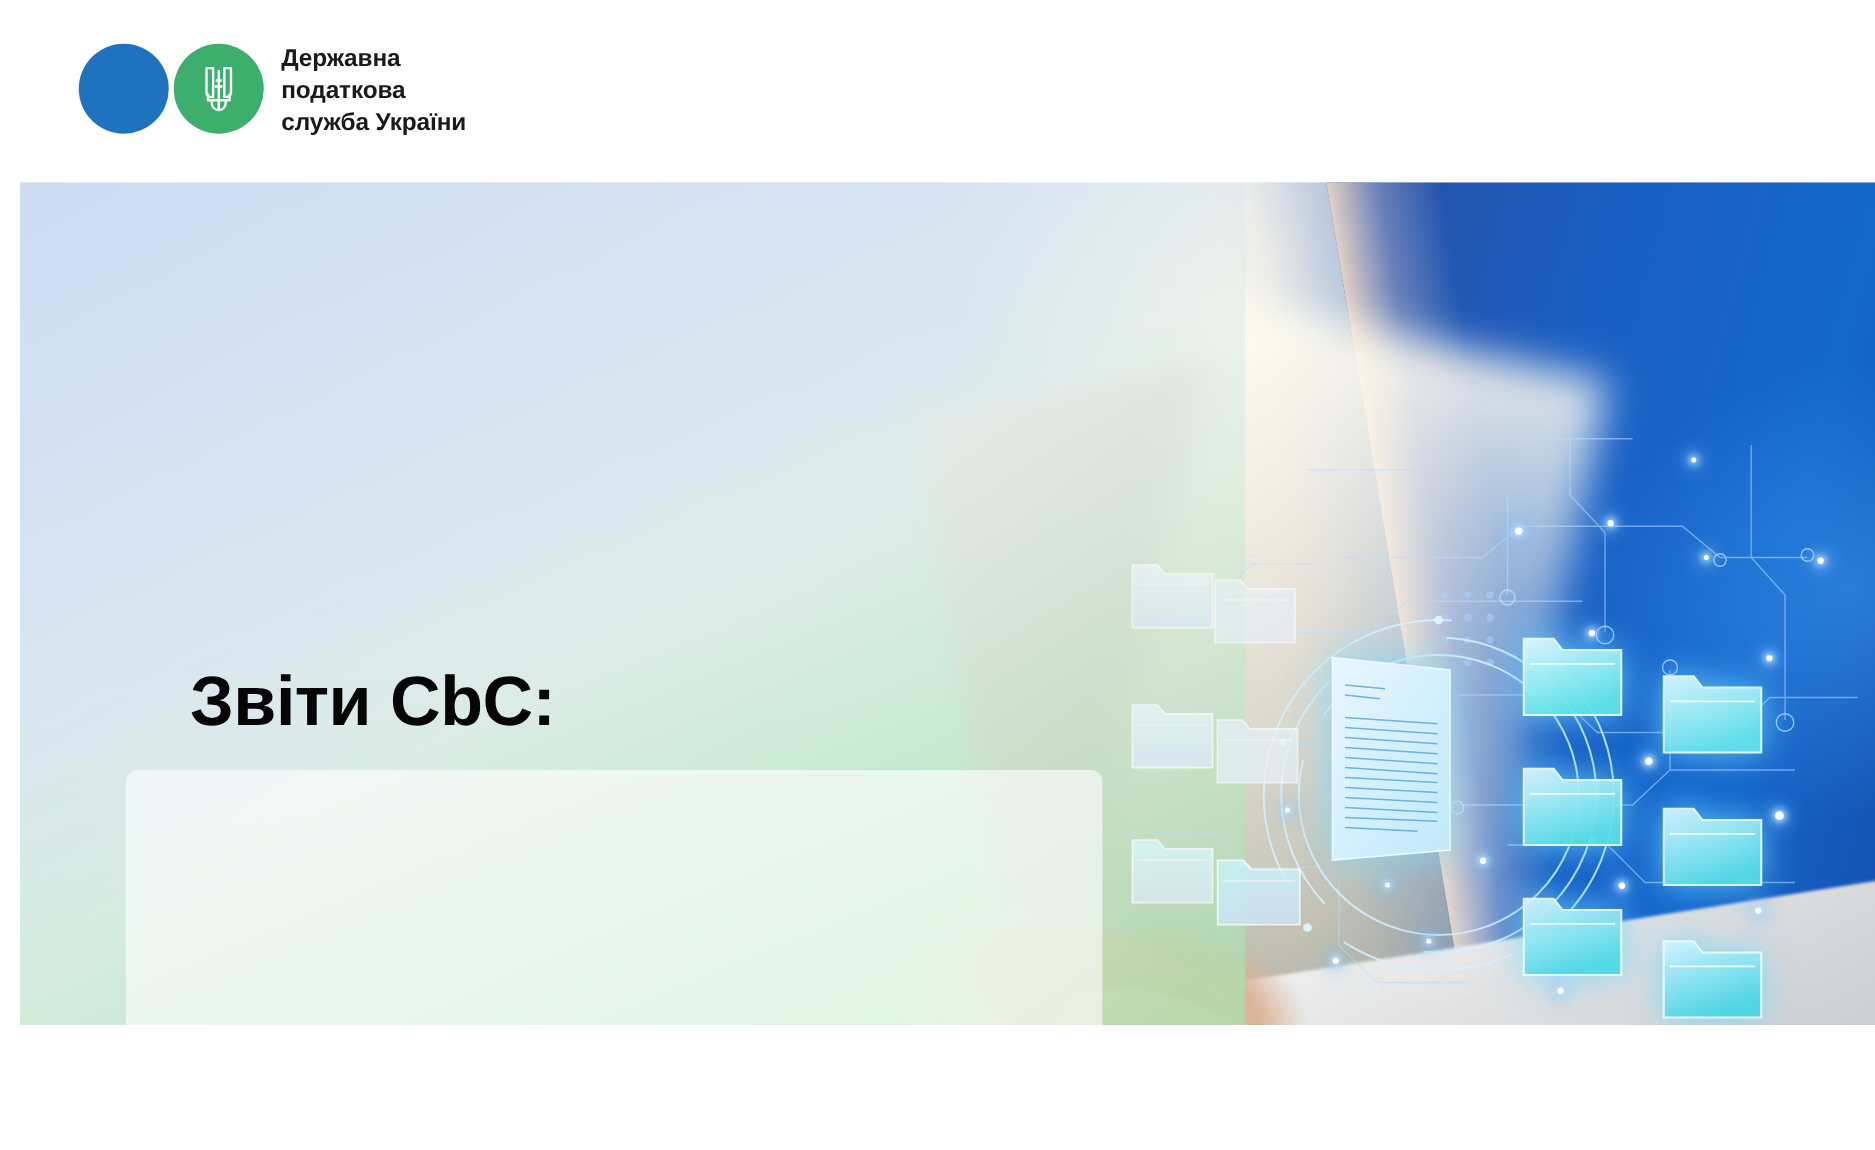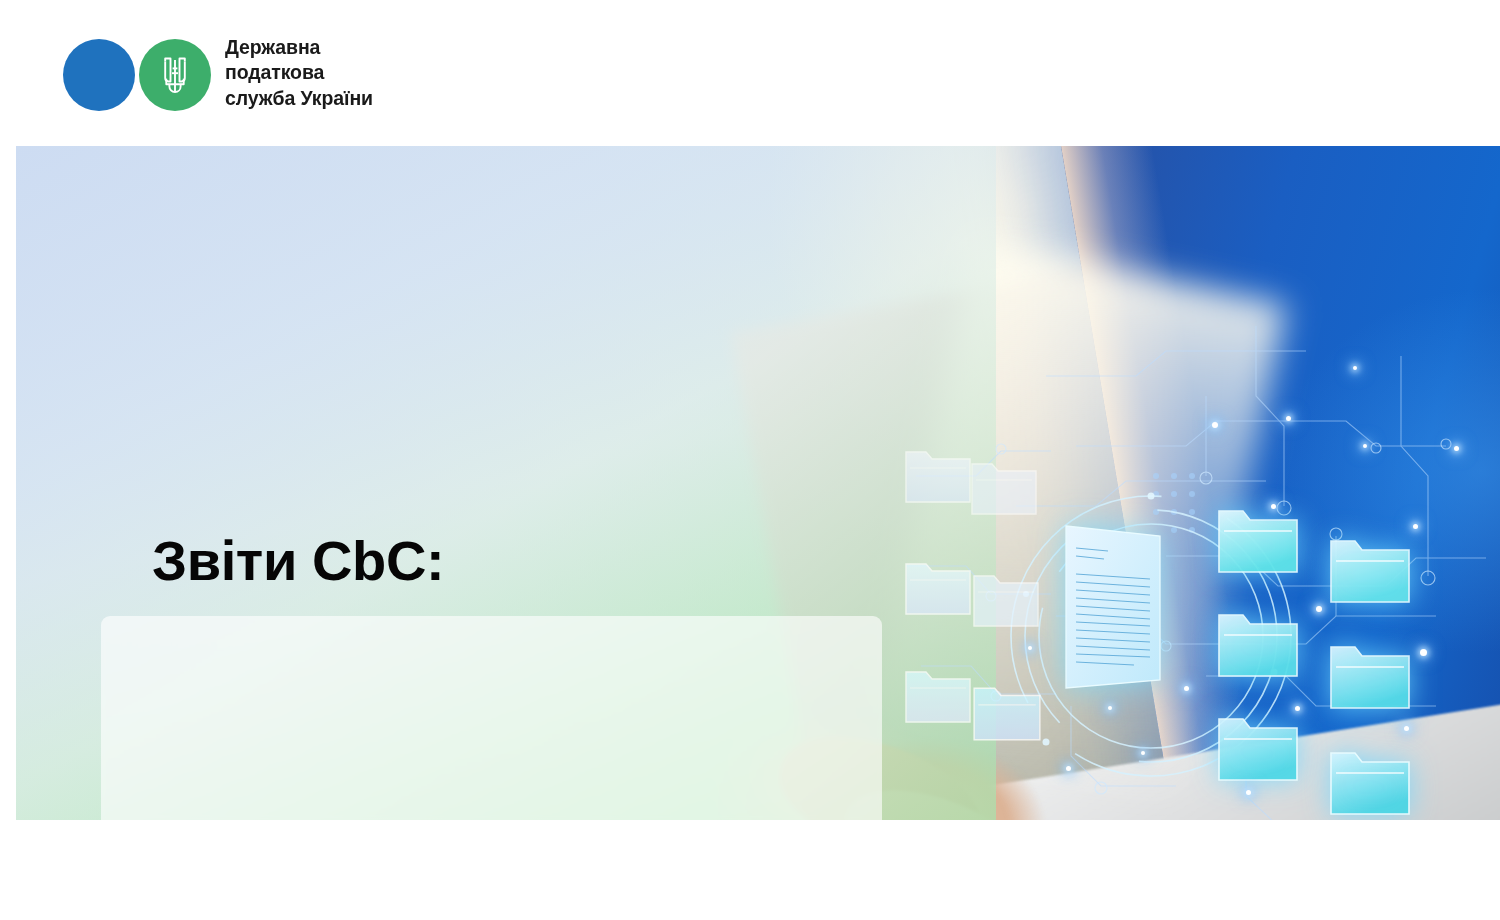--- a/index.html
+++ b/index.html
@@ -8,21 +8,21 @@
     font-family:"Liberation Sans","DejaVu Sans",sans-serif;
     background:#ffffff;
   }
   .page { position:relative; width:1500px; height:920px; overflow:hidden; }
 
   
   .header {
     position:absolute; left:0; top:0; width:1500px; height:146px;
     background:#ffffff; display:flex; align-items:center;
   }
-  .logo-wrap { display:flex; align-items:flex-end; margin-left:63px; }
+  .logo-wrap { display:flex; align-items:flex-start; margin-left:63px; }
   .logo-marks { position:relative; width:148px; height:72px; flex:none; }
   .logo-circle { position:absolute; top:0; width:72px; height:72px; border-radius:50%; }
   .circle-blue  { left:0;  background:#1F72BE; }
   .circle-green { left:76px; background:#3DAE6B; }
   .trident { position:absolute; left:76px; top:0; width:72px; height:72px; }
   .logo-text {
     margin-left:14px;
     font-size:19.5px; font-weight:bold; line-height:25.5px;
     color:#1a1a1a; letter-spacing:-0.1px; white-space:pre-line;
   }

